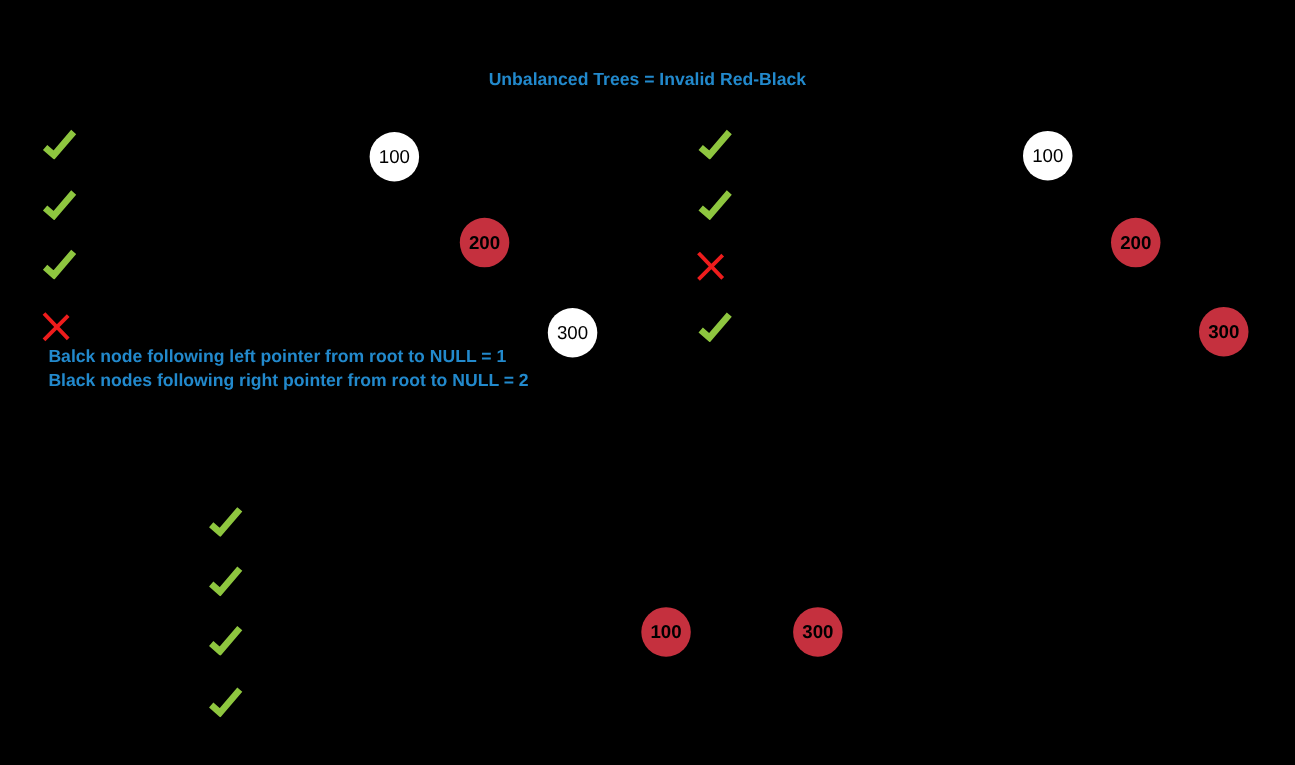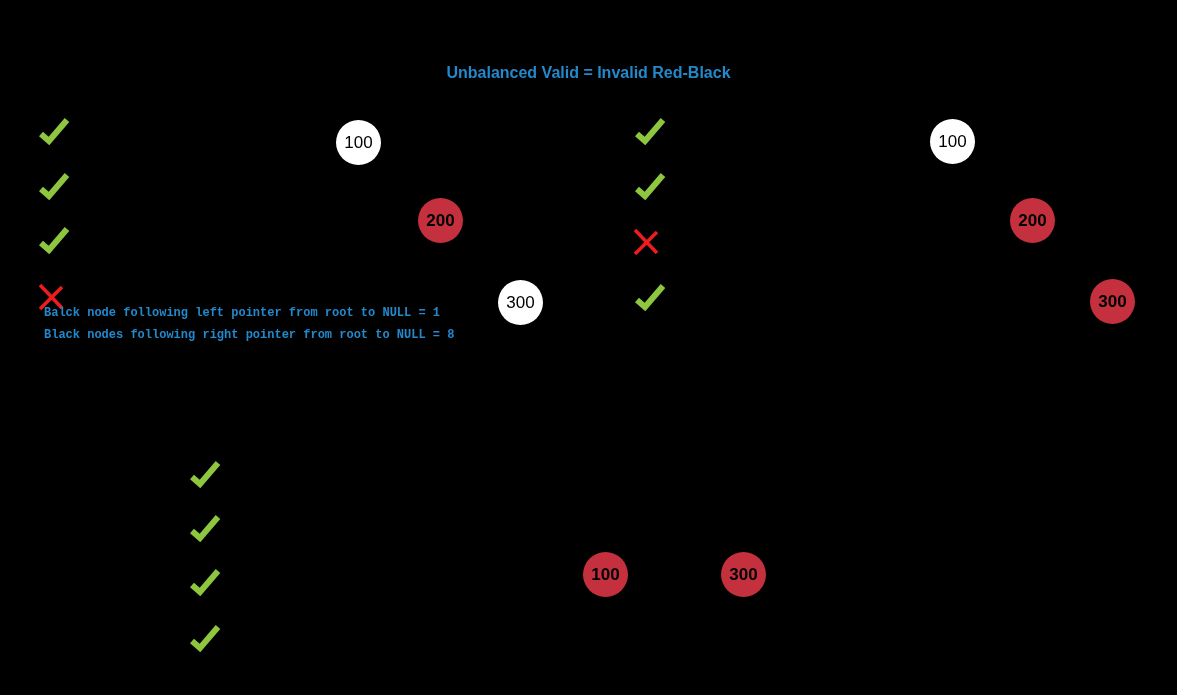--- a/index.html
+++ b/index.html
@@ -12,25 +12,24 @@
   }
   .section-title{
     position:absolute;left:0;width:1177px;
     text-align:center;
     color:var(--text-blue,#2289cc);
     font-weight:bold;font-size:16px;line-height:18px;
   }
   .title-unbalanced{top:64px;}
   .title-balanced{top:425px;}
   .note{
-    position:absolute;left:44px;top:302px;
+    position:absolute;left:44px;top:314px;
     color:var(--text-blue,#2289cc);
-    font-weight:bold;font-size:12px;line-height:22px;
+    font-weight:bold;font-size:16px;line-height:22px;
     white-space:nowrap;
-    font-family:Liberation Mono, monospace;
   }
   .node{
     position:absolute;width:45px;height:45px;border-radius:50%;
     display:flex;align-items:center;justify-content:center;
     font-size:17px;color:#000;text-align:right;
   }
   .node.white{background:var(--node-white,#ffffff);}
   .node.red{background:var(--node-red,#c5303e);font-weight:bold;}
   .mark{position:absolute;display:block;}
   .mark.check{color:var(--check-green,#8ec63f);}
@@ -46,21 +45,21 @@
     <defs>
       <symbol id="sym-check" viewBox="0 0 32 28">
         <polyline points="3,17 11,24 29,3" fill="none" stroke="currentColor" stroke-width="6"></polyline>
       </symbol>
       <symbol id="sym-cross" viewBox="0 0 34 32">
         <path d="M6 5 L28 28 M28 7 L6 29" fill="none" stroke="currentColor" stroke-width="3.5"></path>
       </symbol>
     </defs>
   </svg>
 
-  <div class="section-title title-unbalanced">Unbalanced Valid = Invalid Red-Black</div>
+  <div class="section-title title-unbalanced">Unbalanced Trees = Invalid Red-Black</div>
 
   <svg class="mark check" style="left:38px;top:117px;width:32px;height:28px">
       <use href="#sym-check"></use>
     </svg>
   <svg class="mark check" style="left:38px;top:172px;width:32px;height:28px">
       <use href="#sym-check"></use>
     </svg>
   <svg class="mark check" style="left:38px;top:226px;width:32px;height:28px">
       <use href="#sym-check"></use>
     </svg>
@@ -96,21 +95,21 @@
   </div>
   <div class="node red" style="left:1010px;top:198px">
     <span>200</span>
   </div>
   <div class="node red" style="left:1090px;top:279px">
     <span>300</span>
   </div>
 
   <div class="note">
     <div>Balck node following left pointer from root to NULL = 1</div>
-    <div>Black nodes following right pointer from root to NULL = 8</div>
+    <div>Black nodes following right pointer from root to NULL = 2</div>
   </div>
 
 
   <svg class="mark check" style="left:189px;top:460px;width:32px;height:28px">
       <use href="#sym-check"></use>
     </svg>
   <svg class="mark check" style="left:189px;top:514px;width:32px;height:28px">
       <use href="#sym-check"></use>
     </svg>
   <svg class="mark check" style="left:189px;top:568px;width:32px;height:28px">

